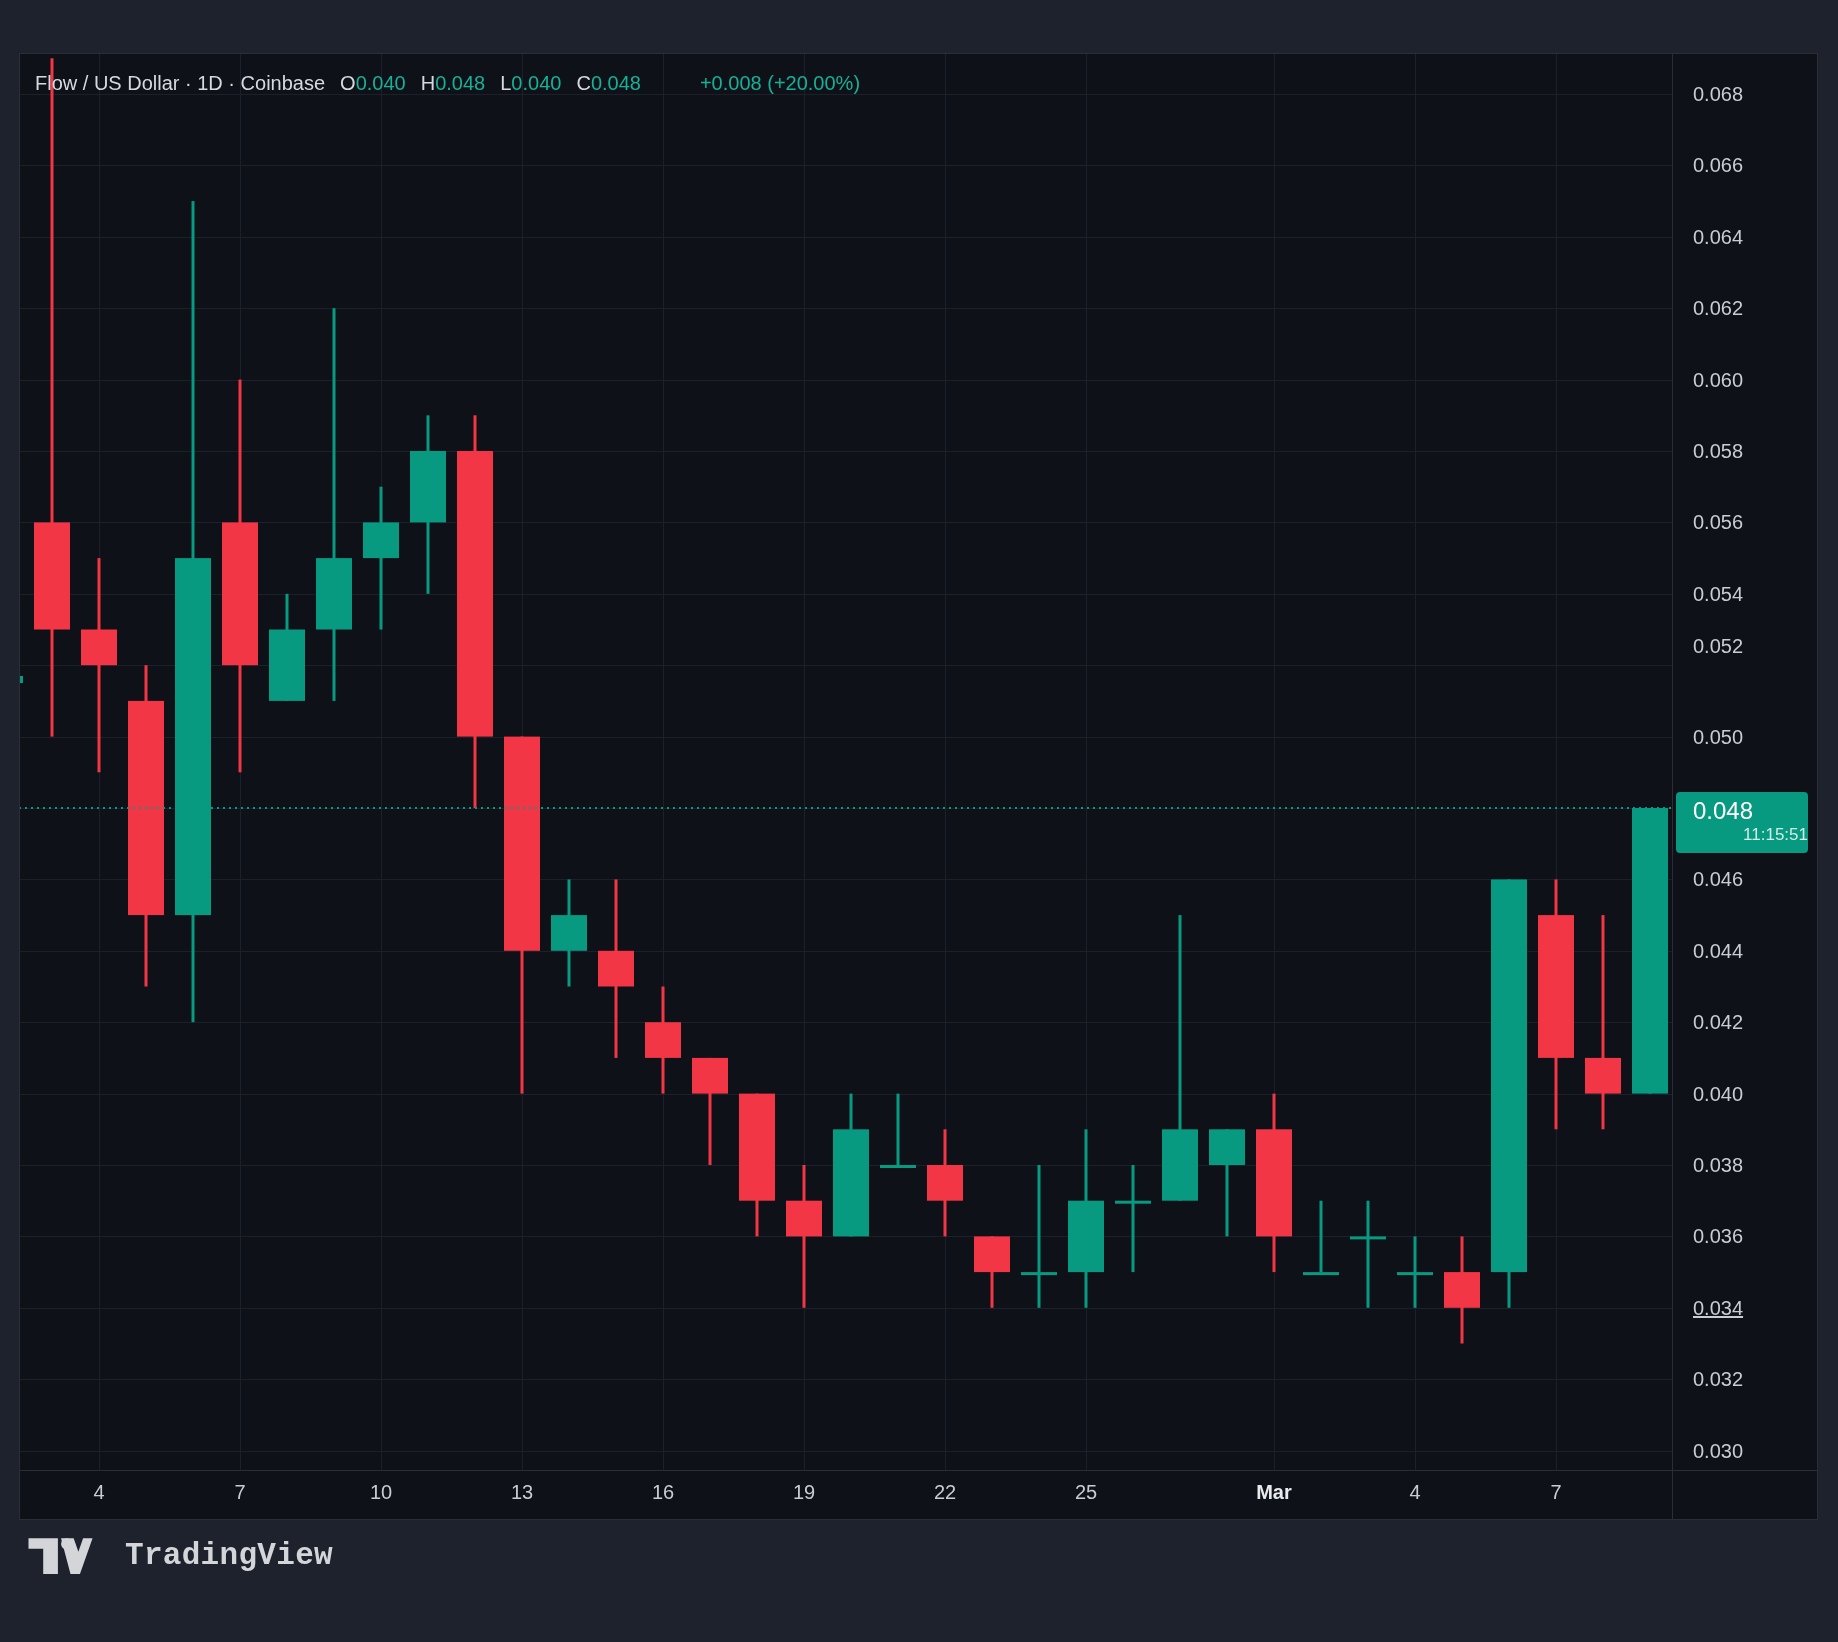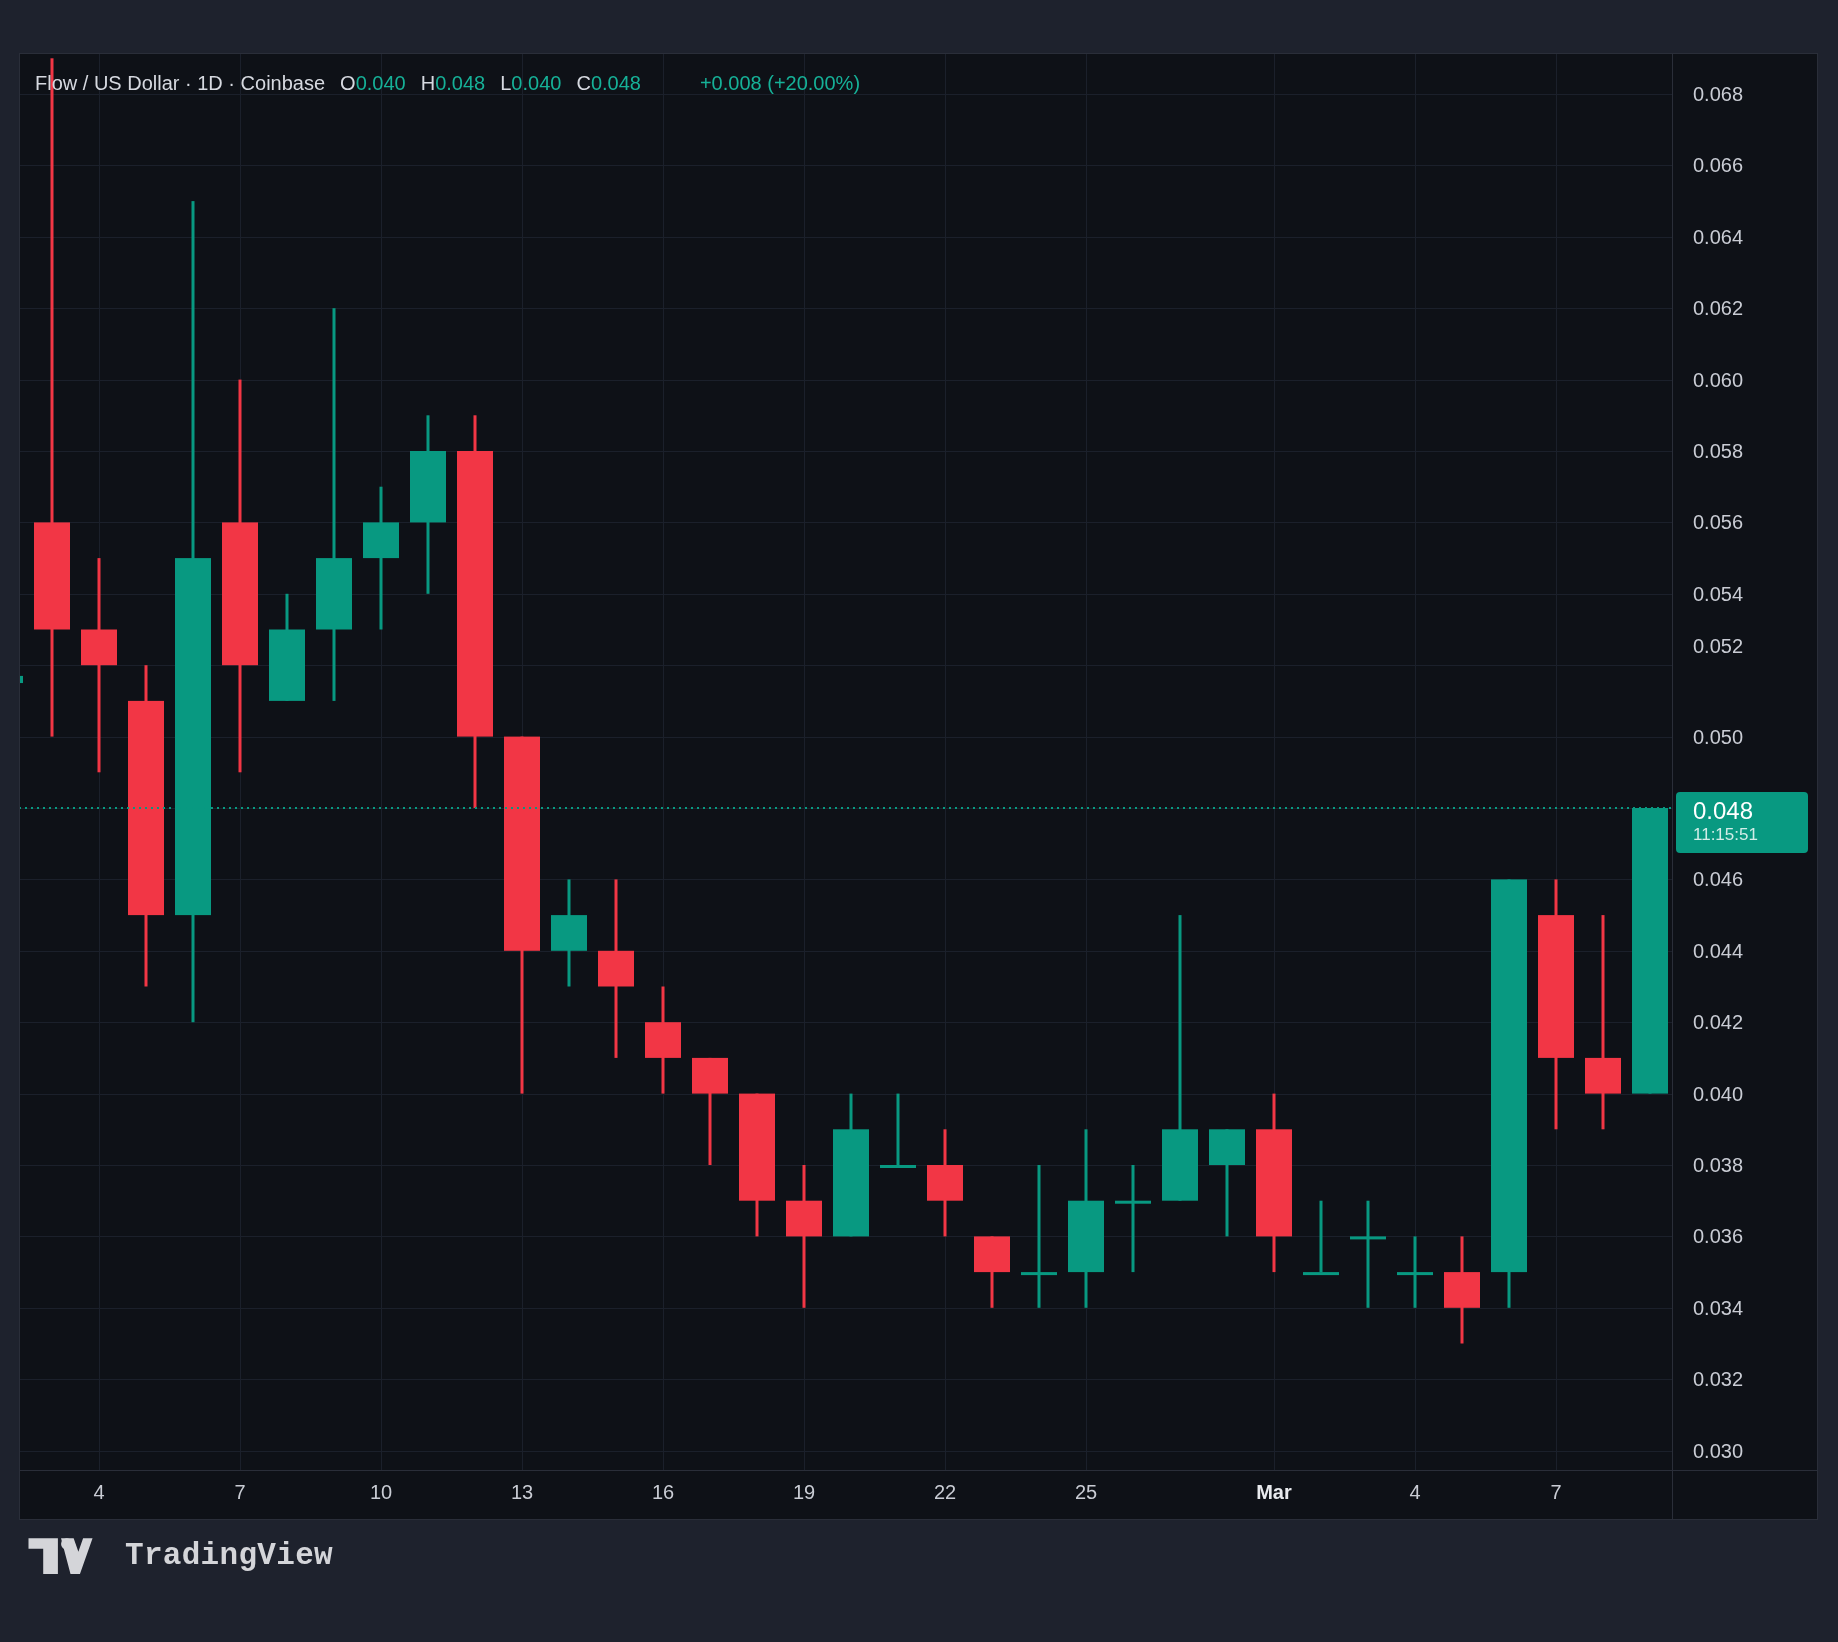--- a/index.html
+++ b/index.html
@@ -22,21 +22,21 @@
   #price-axis{position:absolute;left:1653px;top:0;width:146px;height:1417px;}
   .ytick{position:absolute;left:21px;height:24px;line-height:24px;font-size:20px;color:#c9ccd4;}
   
   #time-axis{position:absolute;left:0;top:1417px;width:1799px;height:50px;}
   .xtick{position:absolute;top:11px;width:60px;text-align:center;font-size:20px;color:#c9ccd4;}
   .xtick.bold{font-weight:700;color:#e8eaee;}
   
   #price-flag{position:absolute;left:1657px;top:739px;width:132px;height:61px;background:#089981;
               border-radius:4px;color:#fff;box-sizing:border-box;padding:5px 0 0 17px;}
   #price-flag .pl-price{font-size:24px;line-height:27px;font-weight:500;}
-  #price-flag .pl-countdown{font-size:17px;line-height:22px;color:rgba(255,255,255,.82);}
+  #price-flag .pl-countdown{font-size:17px;line-height:22px;color:rgba(255,255,255,.82);text-align:right;}
   
   #footer{position:absolute;left:24px;top:1534px;display:flex;align-items:center;gap:29px;font-family:Liberation Mono, monospace;}
   #footer .logo-text{font-size:31px;font-weight:700;color:#d4d5d9;letter-spacing:.3px;}
 </style>
 </head>
 <body>
 
 <div id="stage">
 
 
@@ -157,21 +157,21 @@
       <span class="kv"><span class="k">O</span><span class="v">0.040</span></span>
       <span class="kv"><span class="k">H</span><span class="v">0.048</span></span>
       <span class="kv"><span class="k">L</span><span class="v">0.040</span></span>
       <span class="kv"><span class="k">C</span><span class="v">0.048</span></span>
       <span class="chg">+0.008 (+20.00%)</span>
     </div>
 
     <div id="price-axis">
         <div class="ytick" style="top: 1385.6px;">0.030</div>
         <div class="ytick" style="top: 1314.2px;">0.032</div>
-        <div class="ytick" style="top: 1242.8px;">0.034</div>
+        <div class="ytick" style="top: 1242.8px; text-decoration: underline;">0.034</div>
         <div class="ytick" style="top: 1171.4px;">0.036</div>
         <div class="ytick" style="top: 1100px;">0.038</div>
         <div class="ytick" style="top: 1028.6px;">0.040</div>
         <div class="ytick" style="top: 957.2px;">0.042</div>
         <div class="ytick" style="top: 885.8px; text-align: right;">0.044</div>
         <div class="ytick" style="top: 814.4px;">0.046</div>
         <div class="ytick" style="top: 743px;">0.048</div>
         <div class="ytick" style="top: 671.6px;">0.050</div>
         <div class="ytick" style="top: 581px;">0.052</div>
         <div class="ytick" style="top: 528.8px;">0.054</div>

